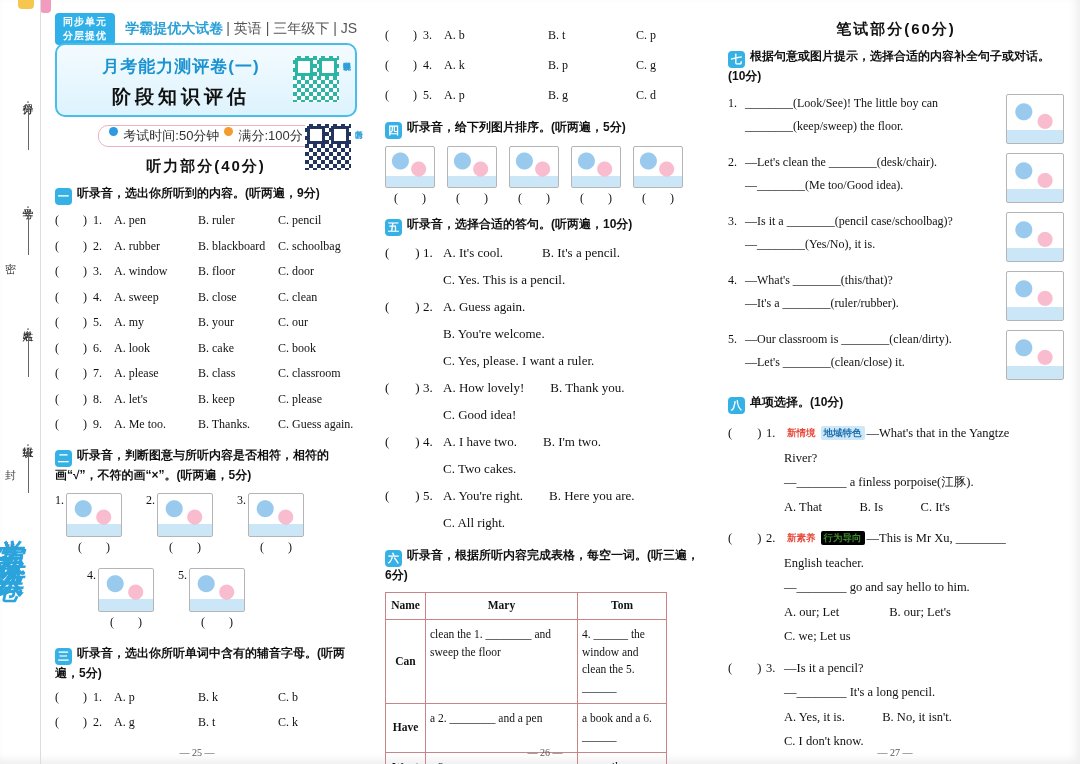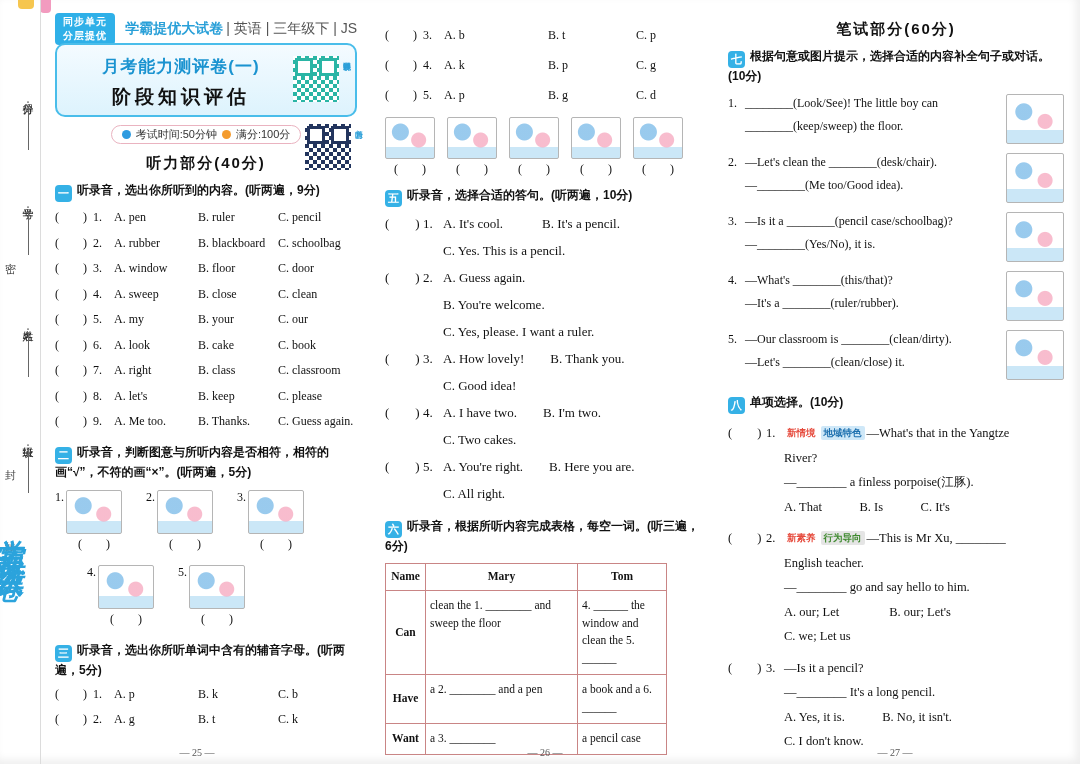--- a/index.html
+++ b/index.html
@@ -38,22 +38,22 @@
   .tb-sub   { width:232px; text-align:center; color:#111; font-size:19px; font-weight:bold; letter-spacing:4px; margin-top:6px; }
   .qrbox { position:absolute; display:flex; right:4px; top:11px; }
   .qr { width:46px; height:46px; position:relative; background-color:#fff;
         background-image:conic-gradient(var(--c) 90deg, transparent 90deg 180deg, var(--c) 180deg 270deg, transparent 270deg);
         background-size:8px 8px; }
   .qr::before,.qr::after { content:""; position:absolute; width:12px; height:12px; border:3px solid var(--c); background:#fff; top:2px; }
   .qr::before { left:2px; } .qr::after { right:2px; }
   .qr.teal { --c:#2ab5a5; } .qr.navy { --c:#23355e; }
   .qrcap { writing-mode:vertical-rl; font-size:8px; line-height:10px; color:#2b9fd8; margin-left:2px; }
 
-  .pill { display:flex; align-items:center; gap:5px; width:fit-content; margin:8px auto 0;
-          border:1px solid #eab3c0; border-radius:10px; padding:1px 10px; font-size:11px; color:#333; white-space:nowrap; }
+  .pill { display:flex; align-items:flex-start; gap:5px; width:fit-content; margin:8px auto 0;
+          border:1px solid #eab3c0; border-radius:10px; padding:1px 10px; font-size:13px; color:#333; white-space:nowrap; }
   .dot { width:9px; height:9px; border-radius:50%; display:inline-block; }
   .dot.blue { background:#2e9be0; } .dot.orange { background:#f49b2d; }
 
   .part { text-align:center; font-size:15px; font-weight:bold; letter-spacing:2px; margin-top:10px; }
   .qraudio { position:absolute; top:104px; right:-6px; display:flex; }
 
   
   .sec { margin-top:9px; font-size:12px; font-weight:bold; line-height:17px; }
   .snum { display:inline-block; width:17px; height:17px; background:#35b1e6; color:#fff; border-radius:4px;
           text-align:center; line-height:17px; font-size:11px; font-weight:bold; margin-right:5px; vertical-align:-3px; }
@@ -96,21 +96,21 @@
   .s7pic { width:58px; height:50px; flex:none; margin-top:2px; }
 
   .q8 { margin-top:7px; font-family:"Liberation Serif",serif; font-size:12.5px; line-height:24.5px; }
   .q8 .qg { min-width:38px; } .q8 .qn { min-width:18px; }
   .q8 .cont { padding-left:56px; white-space:nowrap; }
   .q8 .first { white-space:nowrap; }
   .tag { display:inline-block; font-family:"Liberation Sans",sans-serif; font-size:9.5px; font-weight:bold;
          padding:0 3px; border-radius:2px; margin-right:2px; vertical-align:1px; line-height:14px; }
   .tag-red { color:#e64a3c; }
   .tag-blue { background:#cfe8f8; color:#1c6fae; }
-  .tag-green { background:#e5e5e5; color:#3f8a2f; }
+  .tag-green { background:#000000; color:#3f8a2f; }
 
   .pnum { position:absolute; bottom:6px; width:70px; text-align:center;
           font-family:"Liberation Serif",serif; font-size:10px; color:#555; }
   .p1 { left:162px; } .p2 { left:510px; } .p3 { left:860px; }
 </style>
 </head>
 <body>
 
 <div class="page">
 
@@ -166,21 +166,21 @@
       <div class="qrow"><span class="qg">(　　)</span><span class="qn">2.</span><span class="qa">A. rubber</span><span class="qb">B. blackboard</span><span class="qc">C. schoolbag</span></div>
 
       <div class="qrow"><span class="qg">(　　)</span><span class="qn">3.</span><span class="qa">A. window</span><span class="qb">B. floor</span><span class="qc">C. door</span></div>
 
       <div class="qrow"><span class="qg">(　　)</span><span class="qn">4.</span><span class="qa">A. sweep</span><span class="qb">B. close</span><span class="qc">C. clean</span></div>
 
       <div class="qrow"><span class="qg">(　　)</span><span class="qn">5.</span><span class="qa">A. my</span><span class="qb">B. your</span><span class="qc">C. our</span></div>
 
       <div class="qrow"><span class="qg">(　　)</span><span class="qn">6.</span><span class="qa">A. look</span><span class="qb">B. cake</span><span class="qc">C. book</span></div>
 
-      <div class="qrow"><span class="qg">(　　)</span><span class="qn">7.</span><span class="qa">A. right</span><span class="qb">B. class</span><span class="qc">C. classroom</span></div>
+      <div class="qrow"><span class="qg">(　　)</span><span class="qn">7.</span><span class="qa">A. please</span><span class="qb">B. class</span><span class="qc">C. classroom</span></div>
 
       <div class="qrow"><span class="qg">(　　)</span><span class="qn">8.</span><span class="qa">A. let's</span><span class="qb">B. keep</span><span class="qc">C. please</span></div>
 
       <div class="qrow"><span class="qg">(　　)</span><span class="qn">9.</span><span class="qa">A. Me too.</span><span class="qb">B. Thanks.</span><span class="qc">C. Guess again.</span></div>
     </div>
 
     <div class="sec">
       <span class="snum">二</span><span>听录音，判断图意与所听内容是否相符，相符的画“√”，不符的画“×”。(听两遍，5分)</span>
     </div>
     <div class="figrow">
@@ -239,20 +239,23 @@
   <div class="col col2">
 
     <div class="qlist wide" style="margin-top:0">
       <div class="qrow" style="line-height:30px"><span class="qg">(　　)</span><span class="qn">3.</span><span class="qa">A. b</span><span class="qb">B. t</span><span class="qc">C. p</span></div>
 
       <div class="qrow" style="line-height:30px"><span class="qg">(　　)</span><span class="qn">4.</span><span class="qa">A. k</span><span class="qb">B. p</span><span class="qc">C. g</span></div>
 
       <div class="qrow" style="line-height:30px"><span class="qg">(　　)</span><span class="qn">5.</span><span class="qa">A. p</span><span class="qb">B. g</span><span class="qc">C. d</span></div>
     </div>
 
+    <div class="sec">
+      <span class="snum">四</span><span>听录音，给下列图片排序。(听两遍，5分)</span>
+    </div>
     <div class="figrow s4row">
       <span class="figstack">
           <span class="pic"></span>
           <span class="paren">(　　)</span>
         </span>
 
       <span class="figstack">
           <span class="pic"></span>
           <span class="paren">(　　)</span>
         </span>

